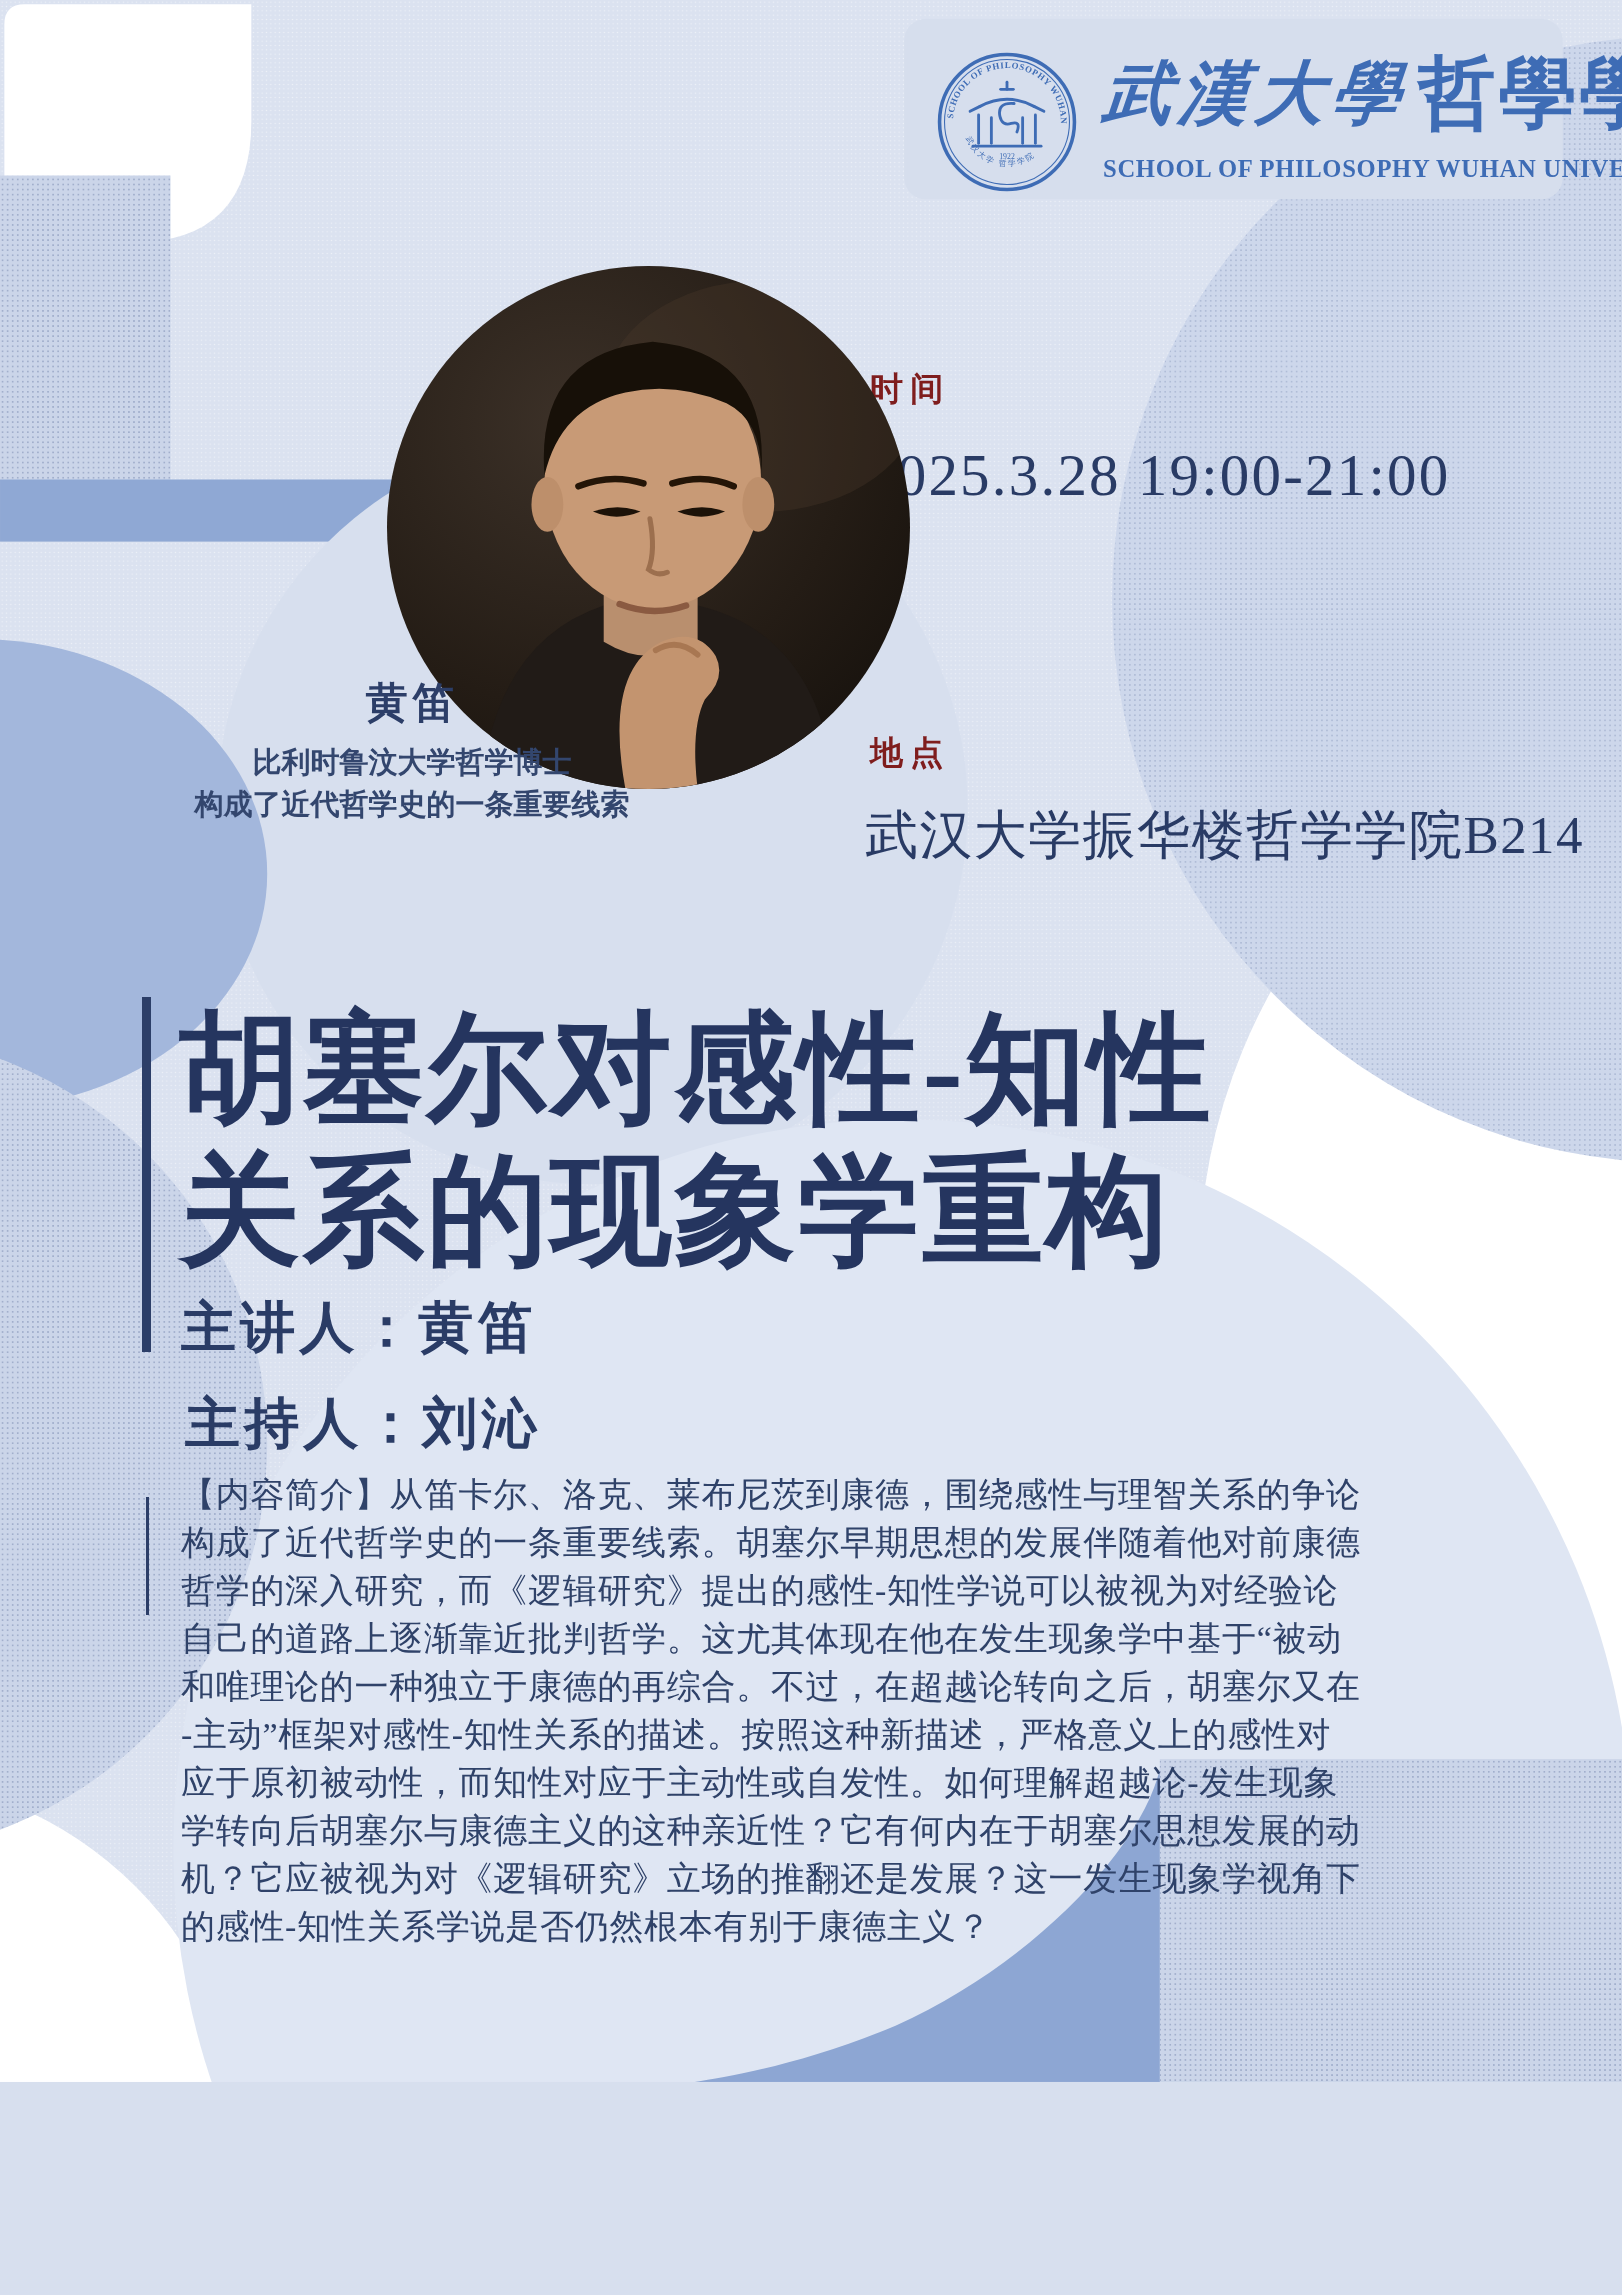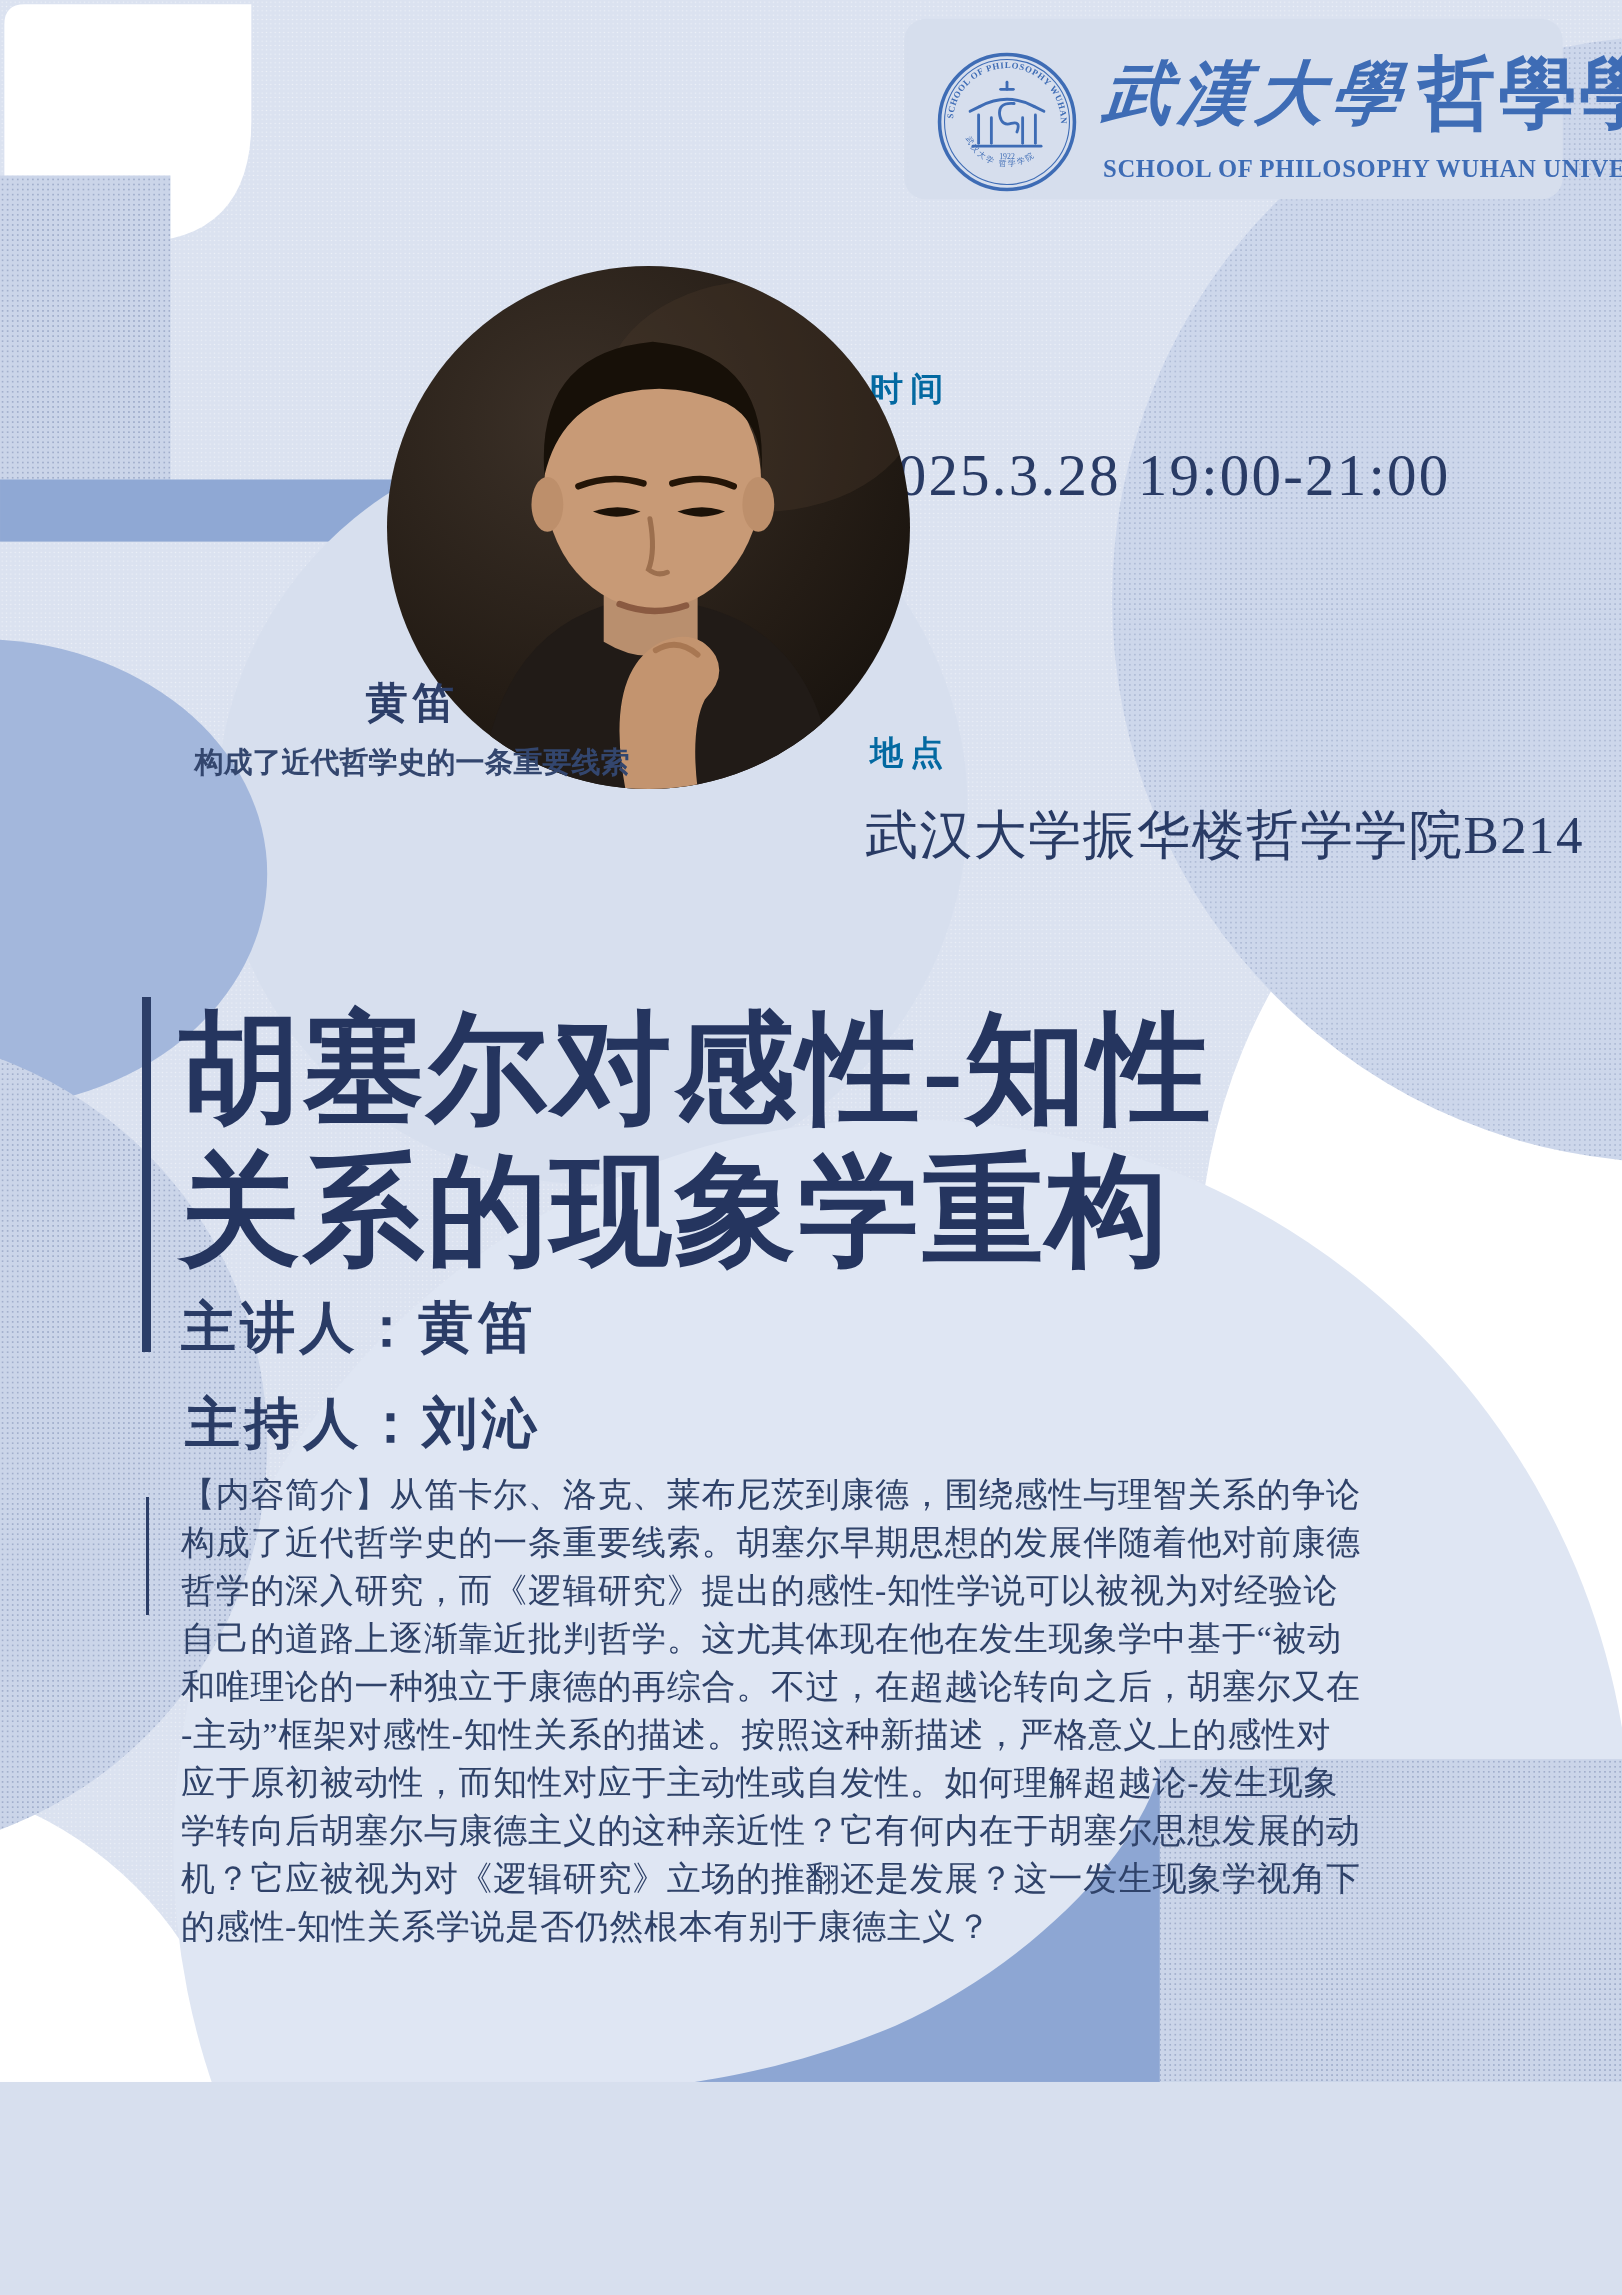--- a/index.html
+++ b/index.html
@@ -14,21 +14,21 @@
   
   .logo-panel{left:904px;top:19px;width:659px;height:181px;z-index:3;}
   .seal{position:absolute;left:32px;top:32px;width:142px;height:142px;}
   .logo-text{position:absolute;left:199px;top:13px;width:448px;}
   .logo-cn{white-space:nowrap;color:#3e6cb5;line-height:108px;height:116px;display:flex;align-items:flex-end;}
   .logo-cn .script{font-size:69px;font-style:italic;transform:skewX(-5deg);letter-spacing:7.2px;font-weight:600;}
   .logo-cn .bold{font-size:78px;font-weight:bold;letter-spacing:2.9px;margin-left:10px;}
   .logo-en{margin-top:7.2px;font-size:24.6px;font-weight:bold;color:#3e6cb5;letter-spacing:0.7px;white-space:nowrap;}
 
   
-  .sched-label{font-size:33px;letter-spacing:7.2px;color:#0369a1;font-weight:600;z-index:3;}
+  .sched-label{font-size:33px;letter-spacing:7.2px;color:#7f1d1d;font-weight:600;z-index:3;}
   .time-label{left:870px;top:367px;}
   .time-value{left:865px;top:441px;font-size:59px;letter-spacing:2.2px;white-space:nowrap;z-index:3;color:#293b65;}
   .venue-label{left:870px;top:731px;}
   .venue-value{left:865px;top:800px;font-size:53px;letter-spacing:1.4px;white-space:nowrap;z-index:3;color:#293b65;}
 
   
   .photo{left:387px;top:266px;width:523px;height:523px;border-radius:50%;overflow:hidden;z-index:4;}
 
   
   .speaker-info{left:123px;top:675px;width:578px;text-align:center;z-index:4;}
@@ -171,20 +171,21 @@
       <path d="M322,468 q46,18 92,2" stroke="#8a5a41" stroke-width="9" fill="none" stroke-linecap="round"></path>
 
       <path d="M330,724 Q300,560 380,520 Q430,500 455,540 Q470,570 440,600 Q420,640 430,724 Z" fill="#c3946f"></path>
       <path d="M372,532 q30,-18 58,6" stroke="#a87752" stroke-width="8" fill="none" stroke-linecap="round"></path>
     </svg>
   </div>
 
   <div class="abs speaker-info">
     <div class="speaker-name">黄笛</div>
     <div class="speaker-bio">
+      <div>比利时鲁汶大学哲学博士</div>
       <div>构成了近代哲学史的一条重要线索</div>
     </div>
   </div>
 
   <div class="abs title-bar"></div>
   <div class="abs title">
     <div>胡塞尔对感性-知性</div>
     <div>关系的现象学重构</div>
   </div>
 

